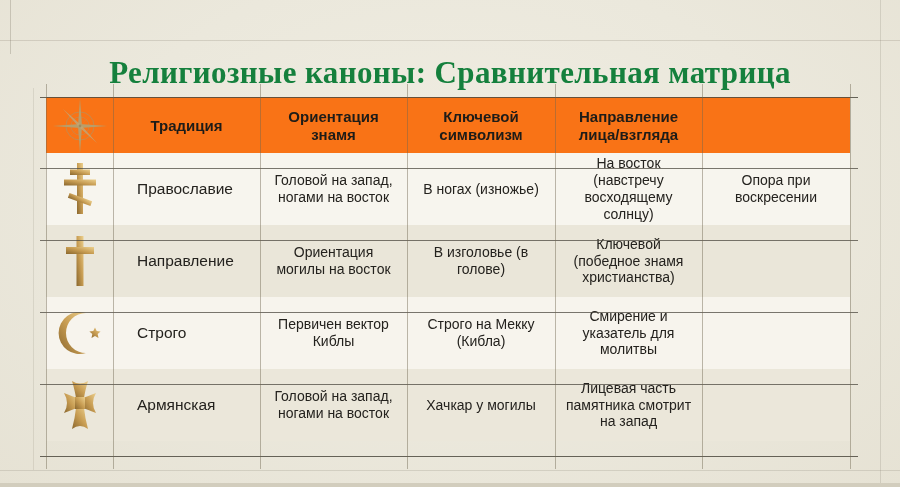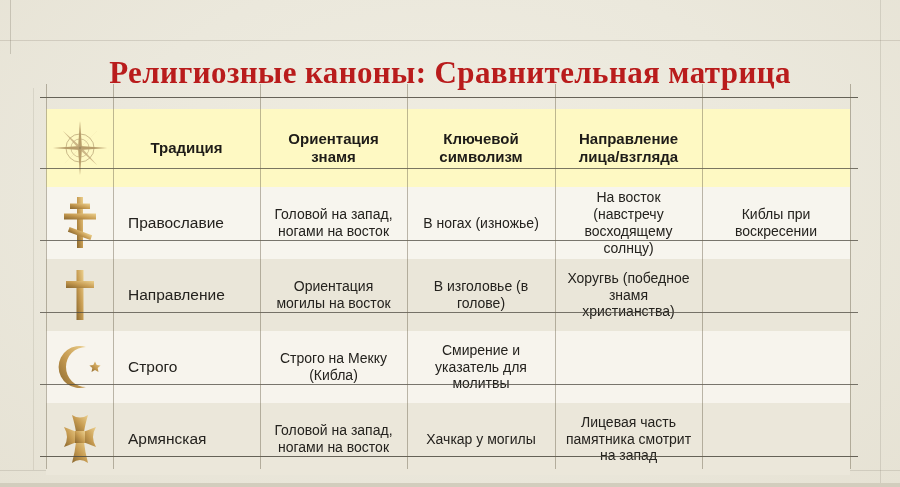--- a/index.html
+++ b/index.html
@@ -15,39 +15,39 @@
   .bg-h1{left:0;top:40px;width:900px;height:1px;opacity:.22;}
   .bg-h2{left:0;top:470px;width:900px;height:1px;opacity:.20;}
   .bg-v1{left:10px;top:0;width:1px;height:54px;opacity:.30;}
   .bg-v2{left:880px;top:0;width:1px;height:487px;opacity:.20;}
   .bg-v3{left:33px;top:88px;width:1px;height:382px;opacity:.16;}
   .bottom-strip{position:absolute;left:0;bottom:0;width:900px;height:4px;background:#d2cdbd;}
 
   .page-title{
     position:absolute;left:0;top:34px;width:900px;text-align:center;
     font-family:"Liberation Serif",serif;font-weight:700;
-    font-size:31px;letter-spacing:.4px;color:#b91c1c;
+    font-size:31px;letter-spacing:.4px;color:#15803d;
   }
 
   
   .matrix{position:absolute;left:46px;top:97px;width:804px;height:359px;}
   .row{display:grid;grid-template-columns:67px 147px 147px 148px 147px 148px;}
-  .row.head{height:78px;background:#fef9c3;margin-top:12px;}
+  .row.head{height:56px;background:#f97316;}
   .row.r0{height:72px;background:#f7f5ee;}
   .row.r1{height:72px;background:#eae6d9;}
   .row.r2{height:72px;background:#f7f4ed;}
   .row.r3{height:72px;background:#ebe7da;}
   .cell{
     display:flex;align-items:center;justify-content:center;
     text-align:center;padding:2px 8px;box-sizing:border-box;
     font-size:14px;line-height:1.2;color:#24221e;
   }
   .cell.hdr{font-weight:700;font-size:15px;color:#1e1c18;}
   .cell.icon-cell{padding:0;}
-  .cell.trad{justify-content:flex-start;text-align:left;padding-left:15px;font-size:15.5px;}
+  .cell.trad{justify-content:flex-start;text-align:left;padding-left:24px;font-size:15.5px;}
 
   
   .hline{position:absolute;left:-6px;width:818px;height:1px;background:#4d4a40;opacity:.75;}
   .hline.outer{opacity:.85;}
   .vline{position:absolute;top:-13px;width:1px;height:385px;background:#6e6550;opacity:.45;}
 
   svg{display:block;}
 </style>
 </head>
 <body>
@@ -101,48 +101,49 @@
           <rect x="10" y="8.5" width="20" height="5.5" fill="url(#gold)"></rect>
           <rect x="4" y="18.5" width="32" height="6" fill="url(#gold)"></rect>
           <rect x="8" y="36" width="24" height="5" fill="url(#gold)" transform="rotate(20 20 38.5)"></rect>
         </svg>
       </span>
     </div>
     <div class="cell trad">Православие</div>
     <div class="cell">Головой на запад, ногами на восток</div>
     <div class="cell">В ногах (изножье)</div>
     <div class="cell">На восток (навстречу восходящему солнцу)</div>
-    <div class="cell">Киблы при воскресении</div>
+    <div class="cell">Опора при воскресении</div>
   </div>
 
   <div class="row r1">
     <div class="cell icon-cell">
       <span>
         <svg width="42" height="56" viewBox="0 0 40 56">
           <rect x="16.5" y="3" width="7" height="50" fill="url(#gold)"></rect>
           <rect x="6" y="14" width="28" height="7" fill="url(#gold)"></rect>
         </svg>
       </span>
     </div>
     <div class="cell trad">Направление</div>
     <div class="cell">Ориентация могилы на восток</div>
     <div class="cell">В изголовье (в голове)</div>
-    <div class="cell">Хоругвь (победное знамя христианства)</div>
+    <div class="cell">Ключевой (победное знамя христианства)</div>
   </div>
 
   <div class="row r2">
     <div class="cell icon-cell">
       <span>
         <svg width="50" height="54" viewBox="0 0 50 54">
           <path d="M31,7 A21,21 0 1 0 31,47 A17,17 0 1 1 31,7 Z" fill="url(#gold)"></path>
           <polygon points="40,21.5 41.7,25.1 45.6,25.5 42.7,28.1 43.5,31.9 40,29.9 36.5,31.9 37.3,28.1 34.4,25.5 38.3,25.1" fill="url(#gold)"></polygon>
         </svg>
       </span>
     </div>
     <div class="cell trad">Строго</div>
+    <div class="cell">Первичен вектор Киблы</div>
     <div class="cell">Строго на Мекку (Кибла)</div>
     <div class="cell">Смирение и указатель для молитвы</div>
   </div>
 
   <div class="row r3">
     <div class="cell icon-cell">
       <span>
         <svg width="42" height="56" viewBox="0 0 40 56">
           <path d="M12,4 Q20,9 28,4 Q25,14 24,21 L16,21 Q15,14 12,4 Z" fill="url(#gold)"></path>
           <path d="M16,31 L24,31 Q25,41 28,52 Q20,46 12,52 Q15,41 16,31 Z" fill="url(#gold)"></path>

